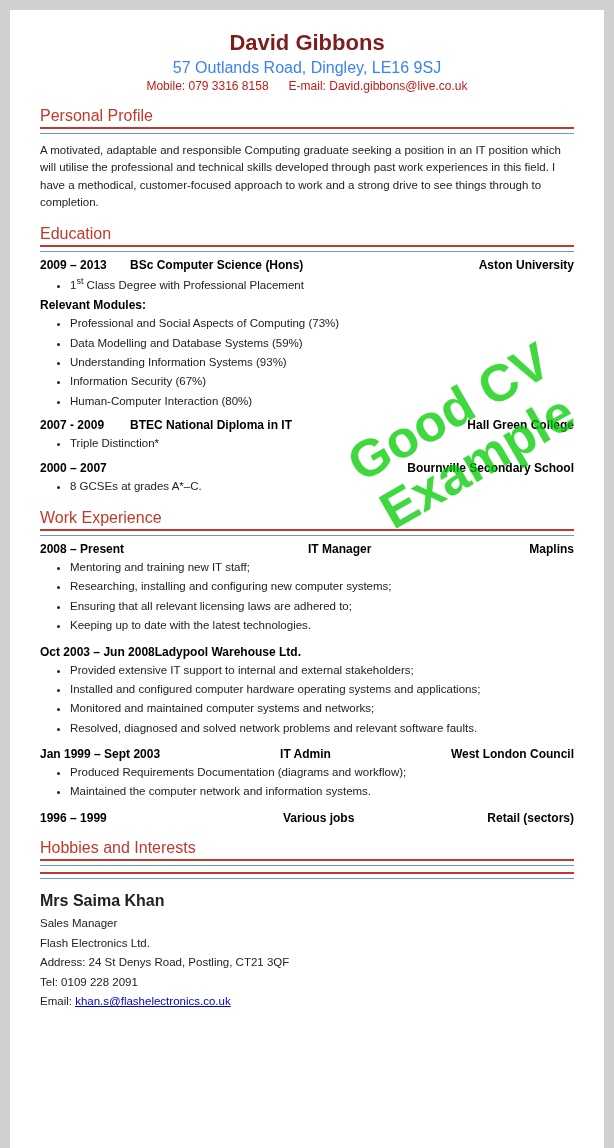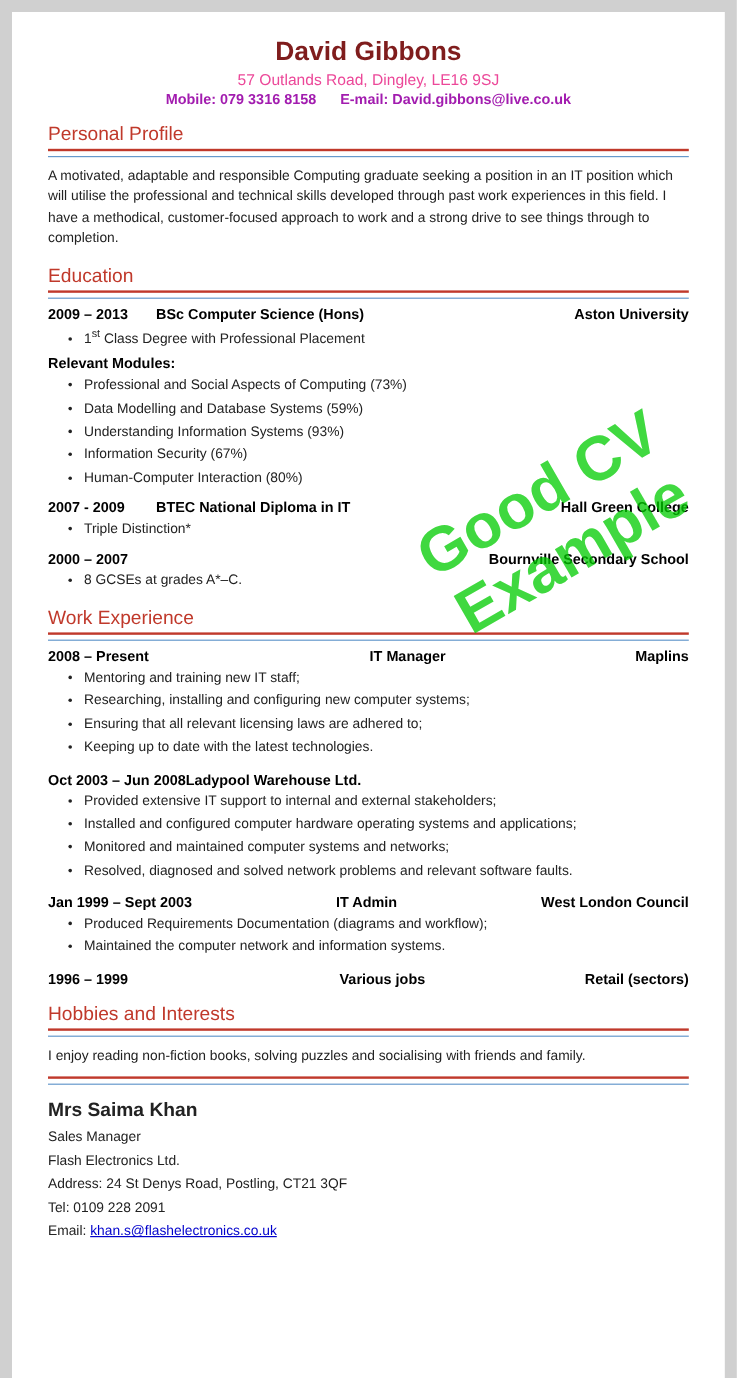--- a/index.html
+++ b/index.html
@@ -22,28 +22,28 @@
     .header {
       text-align: center;
       margin-bottom: 10px;
     }
     .header h1 {
       font-size: 22px;
       font-weight: bold;
       color: #7f1d1d;
     }
     .header .address {
-      font-size: 13px;
-      color: #ec4899;
+      font-size: 16px;
+      color: #3b82f6;
       margin-top: 3px;
     }
     .header .contact {
       font-size: 12px;
-      color: #a21caf;
-      font-weight: bold;
+      color: #b91c1c;
+      font-weight: normal;
       margin-top: 2px;
     }
     .section-title {
       color: #c0392b;
       font-size: 16px;
       font-weight: normal;
       margin-top: 14px;
       margin-bottom: 2px;
     }
     .divider {
@@ -279,21 +279,20 @@
         <span class="work-title">Various jobs</span>
         <span class="work-company">Retail (sectors)</span>
       </div>
     </div>
   </div>
 
   <div>
     <div class="section-title">Hobbies and Interests</div>
     <hr class="divider">
     <hr class="divider-blue">
-    <p class="hobbies-text">I enjoy reading non-fiction books, solving puzzles and socialising with friends and family.</p>
   </div>
 
   <div>
     <hr class="divider">
     <hr class="divider-blue">
     <div class="referee-block">
       <strong>Mrs Saima Khan</strong><br>
       <span>Sales Manager</span><br>
       <span>Flash Electronics Ltd.</span><br>
       <span>Address:</span>

